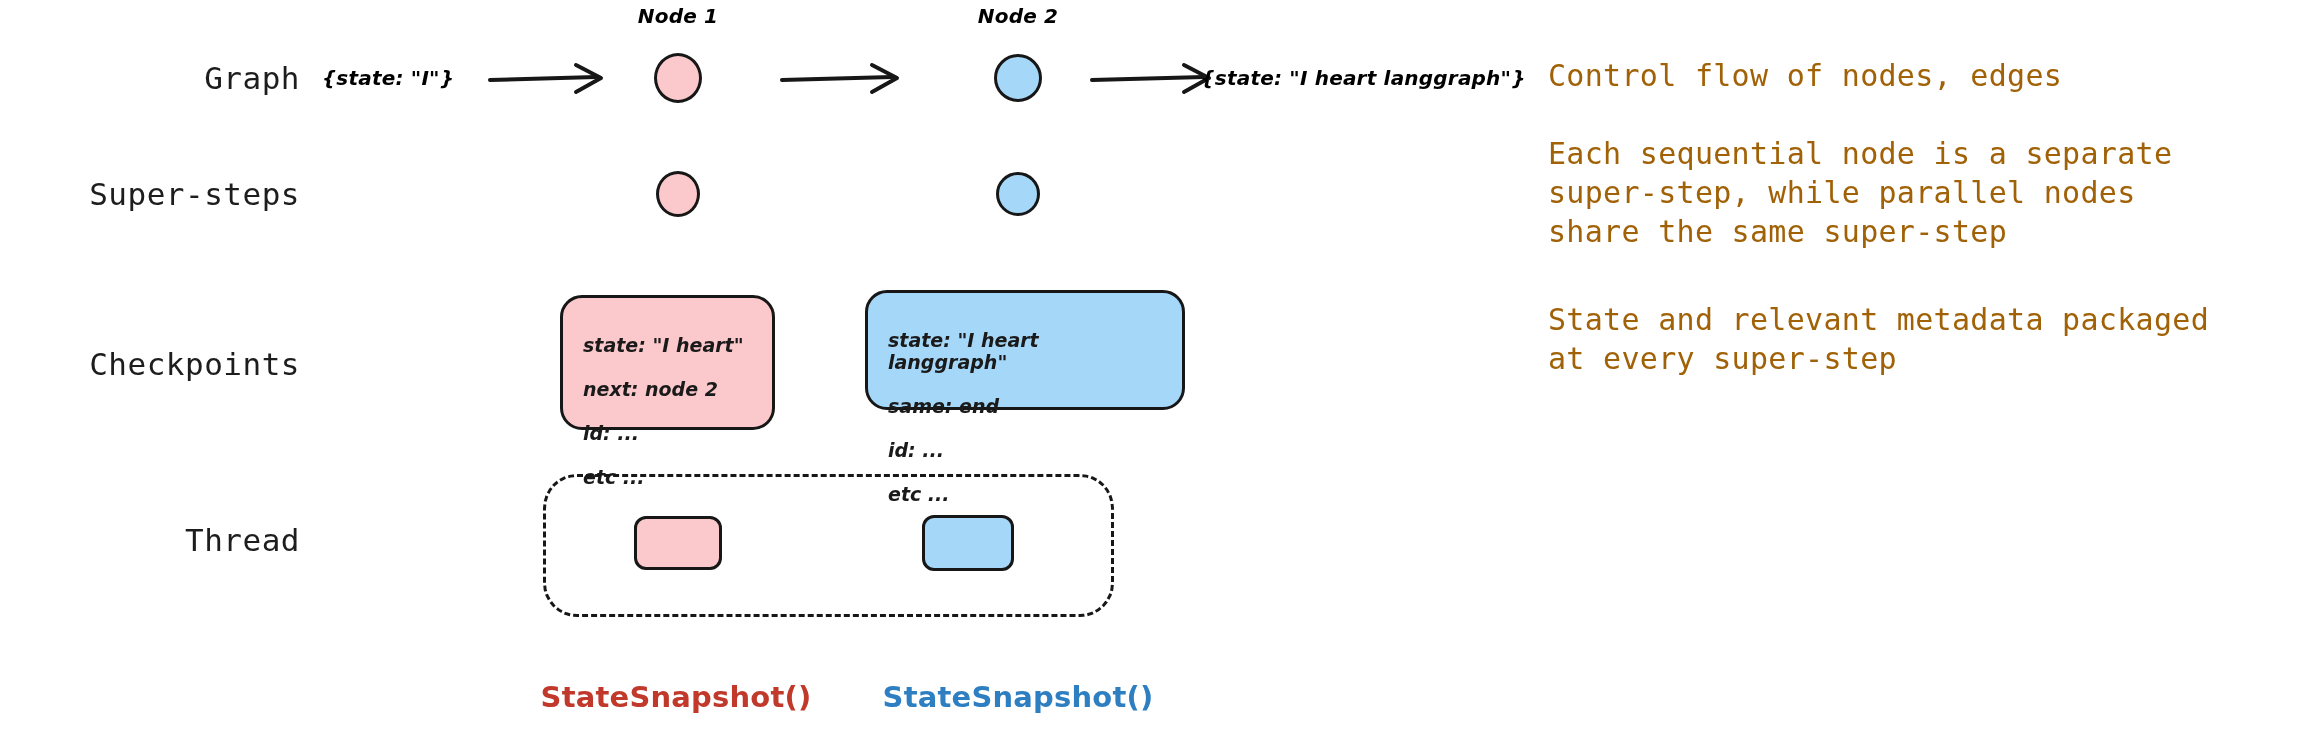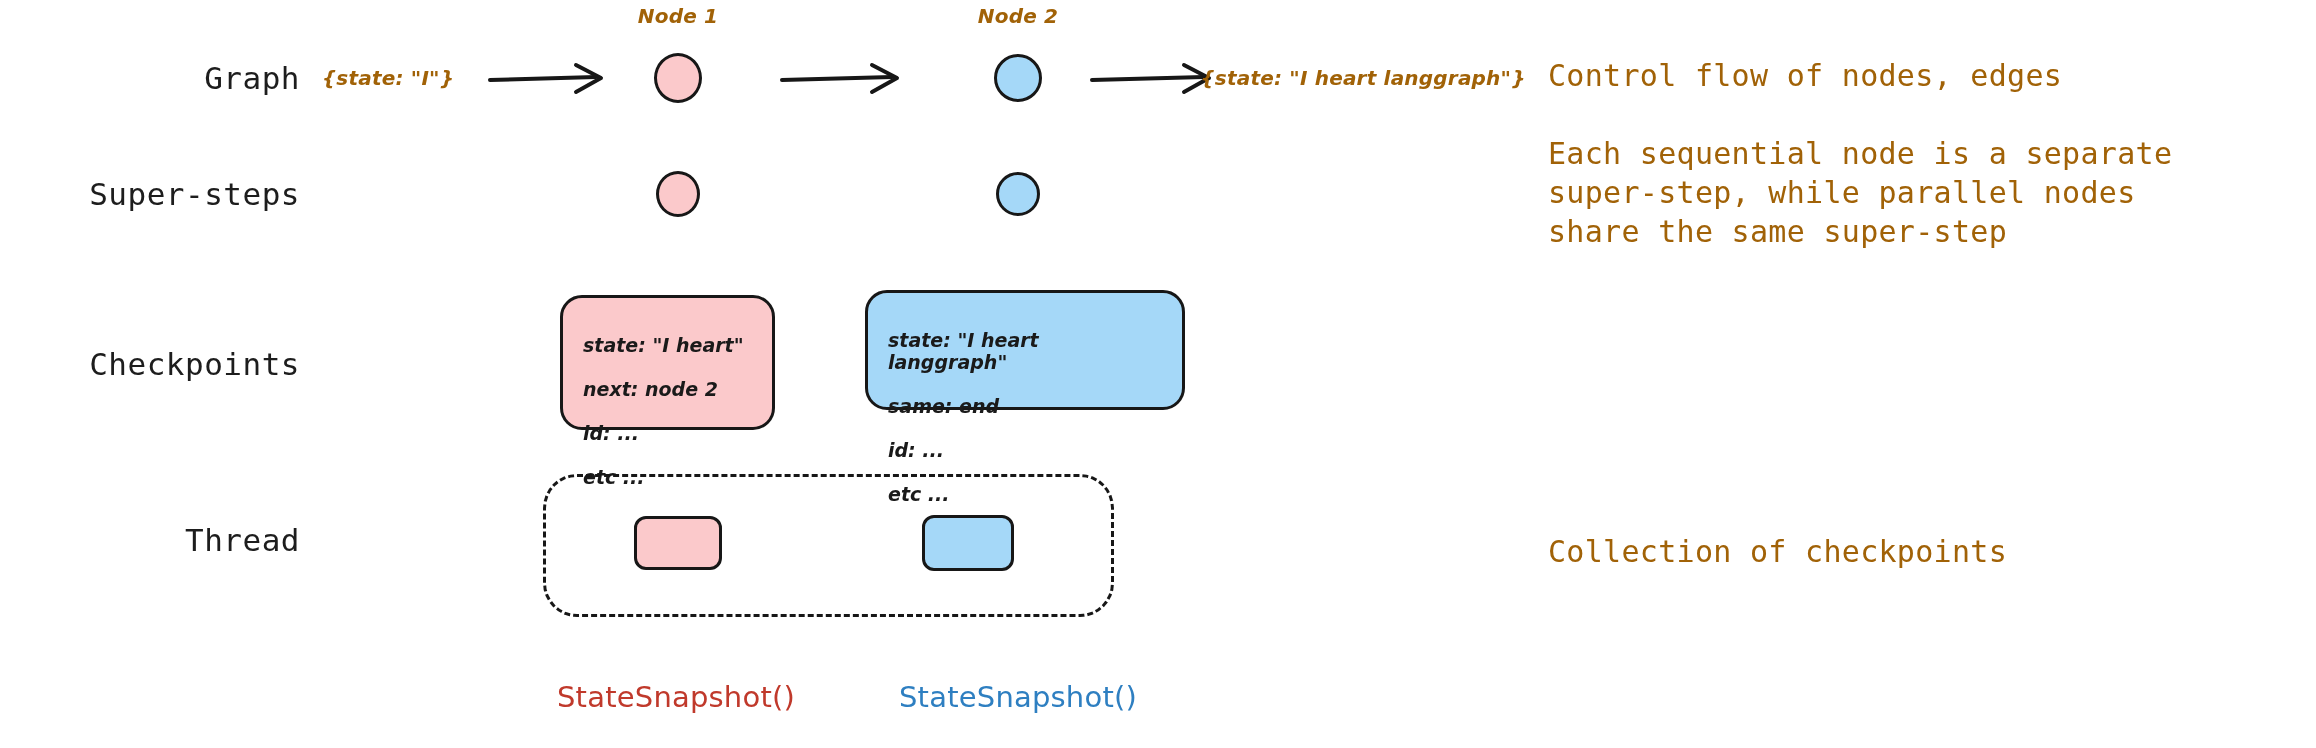--- a/index.html
+++ b/index.html
@@ -49,21 +49,21 @@
     white-space: pre-line;
   }
 
   
   .handwritten {
     position: absolute;
     font-family: "DejaVu Sans", sans-serif;
     font-size: 20px;
     font-style: italic;
     font-weight: 600;
-    color: #a16207;
+    color: #000000;
     white-space: nowrap;
     letter-spacing: 0.2px;
   }
   .node-caption {
     font-size: 20px;
     transform: translateX(-50%);
   }
   .state-pill {
     font-size: 20px;
     transform: translate(-50%, -50%);
@@ -109,21 +109,21 @@
     border-radius: 12px;
     box-sizing: border-box;
     transform: translate(-50%, -50%);
   }
 
   
   .snapshot-label {
     position: absolute;
     font-family: "DejaVu Sans", sans-serif;
     font-size: 29px;
-    font-weight: 400;
+    font-weight: 700;
     letter-spacing: 0.2px;
     white-space: nowrap;
     transform: translate(-50%, -50%);
   }
 
   
   .arrow-svg {
     position: absolute;
     overflow: visible;
   }
@@ -179,24 +179,25 @@
     <div>etc ...</div>
   </div>
 
   <div class="checkpoint-box fill-blue" style="left:865px; top:290px; width:320px; height:120px;">
     <div>state: "I heart langgraph"</div>
     <div>same: end</div>
     <div>id: ...</div>
     <div>etc ...</div>
   </div>
 
+  <div class="desc" style="top:300px;">State and relevant metadata packaged
+at every super-step</div>
 
   <div class="thread-box" style="left:543px; top:474px; width:571px; height:143px;"></div>
   <div class="mini-box fill-pink" style="left:678px; top:543px; width:88px; height:54px;"></div>
   <div class="mini-box fill-blue" style="left:968px; top:543px; width:92px; height:56px;"></div>
 
-  <div class="desc" style="top:532px;">Collection of checkpoints</div>
 
   <div class="snapshot-label" style="left:676px; top:697px; color:#C0392B;">StateSnapshot()</div>
   <div class="snapshot-label" style="left:1018px; top:697px; color:#2E7FC1;">StateSnapshot()</div>
 
 
 </div>
 
 </body></html>

